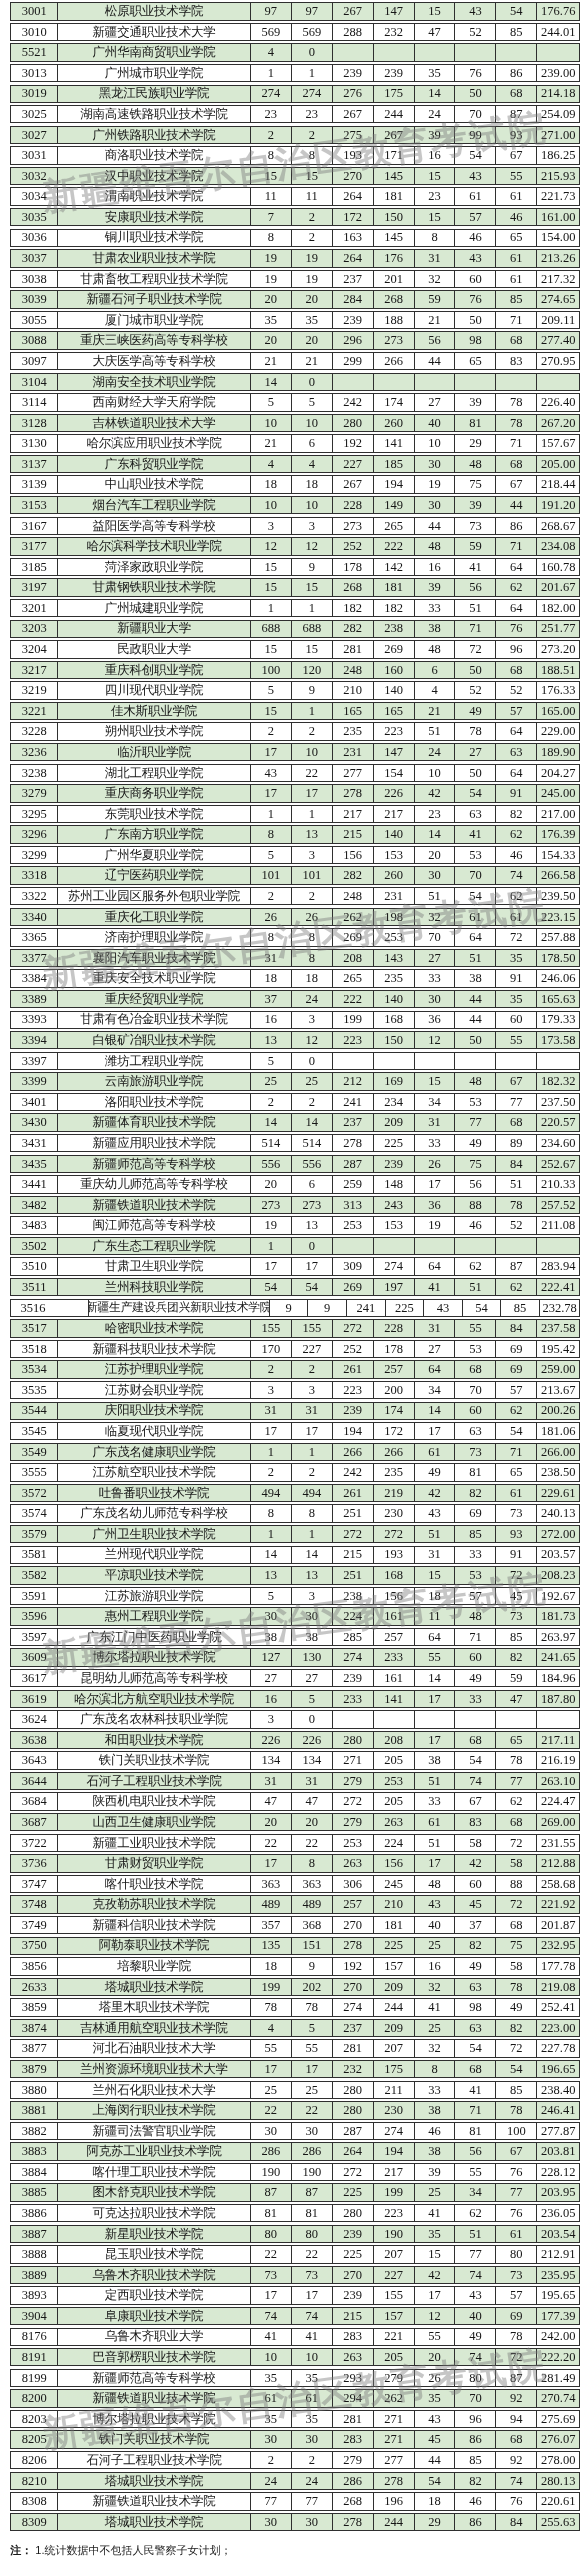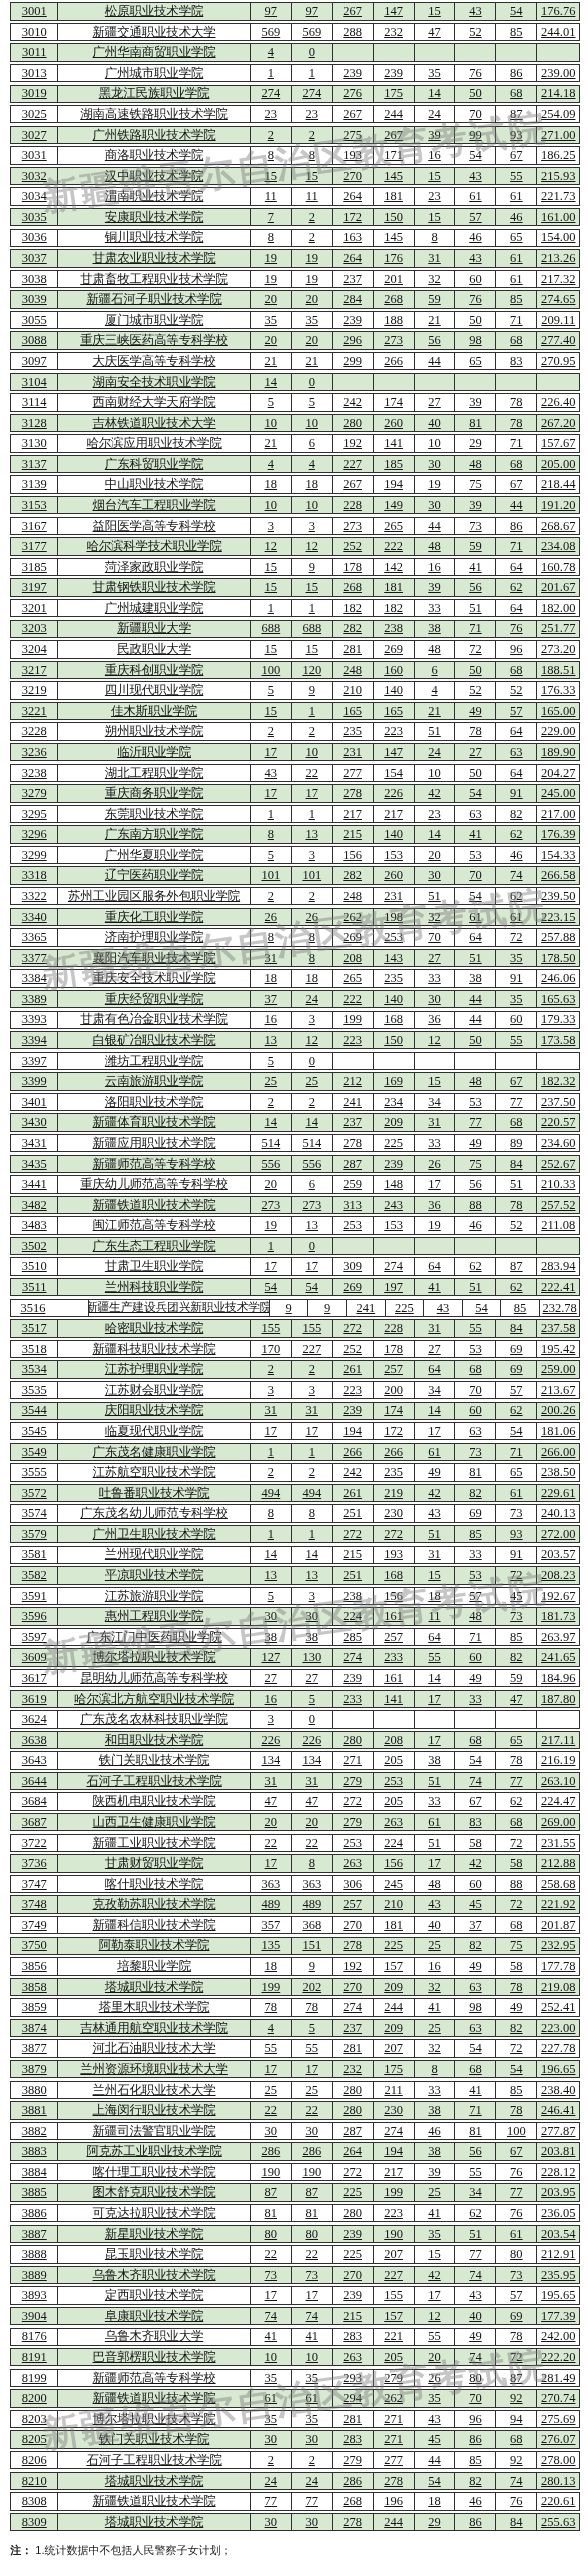--- a/index.html
+++ b/index.html
@@ -1,18 +1,18 @@
 <!DOCTYPE html>
 <html style="font-size:11.8px"><head>
 <meta charset="utf-8">
 <style>
   html,body{margin:0;padding:0;background:#ffffff;}
   #page{position:relative;width:588px;height:2576px;background:#ffffff;overflow:hidden;
         font-family:"Liberation Serif","DejaVu Serif",serif;color:#161616;}
-  #score-table{position:absolute;left:10.3px;top:2.2px;width:570px;text-decoration:underline;}
+  #score-table{position:absolute;left:10.3px;top:2.2px;width:570px;}
   .row{box-sizing:border-box;display:flex;height:18.4px;margin-bottom:2.2px;
        border:0.7px solid #2f2f2f;align-items:stretch;}
   .row.green{background:#d8e9d2;}
   .row.white{background:#ffffff;}
   .cell{box-sizing:border-box;display:flex;align-items:center;justify-content:center;
         border-left:0.7px solid #2f2f2f;font-size:12.5px;line-height:1;overflow:hidden;
         white-space:nowrap;}
   .cell:first-child{border-left:none;}
   .c-code{width:46px;}
   .c-name{width:193px;letter-spacing:-0.2px;}
@@ -56,21 +56,21 @@
     <div class="cell c-val">569</div>
     <div class="cell c-val">569</div>
     <div class="cell c-val">288</div>
     <div class="cell c-val">232</div>
     <div class="cell c-val">47</div>
     <div class="cell c-val">52</div>
     <div class="cell c-val">85</div>
     <div class="cell c-avg">244.01</div>
   </div>
       <div class="row green">
-    <div class="cell c-code">3011</div>
+    <div class="cell c-code">5521</div>
     <div class="cell c-name">广州华南商贸职业学院</div>
     <div class="cell c-val">4</div>
     <div class="cell c-val">0</div>
     <div class="cell c-val"></div>
     <div class="cell c-val"></div>
     <div class="cell c-val"></div>
     <div class="cell c-val"></div>
     <div class="cell c-val"></div>
     <div class="cell c-avg"></div>
   </div>
@@ -1184,21 +1184,21 @@
     <div class="cell c-val">18</div>
     <div class="cell c-val">9</div>
     <div class="cell c-val">192</div>
     <div class="cell c-val">157</div>
     <div class="cell c-val">16</div>
     <div class="cell c-val">49</div>
     <div class="cell c-val">58</div>
     <div class="cell c-avg">177.78</div>
   </div>
       <div class="row green">
-    <div class="cell c-code">3858</div>
+    <div class="cell c-code">2633</div>
     <div class="cell c-name">塔城职业技术学院</div>
     <div class="cell c-val">199</div>
     <div class="cell c-val">202</div>
     <div class="cell c-val">270</div>
     <div class="cell c-val">209</div>
     <div class="cell c-val">32</div>
     <div class="cell c-val">63</div>
     <div class="cell c-val">78</div>
     <div class="cell c-avg">219.08</div>
   </div>

